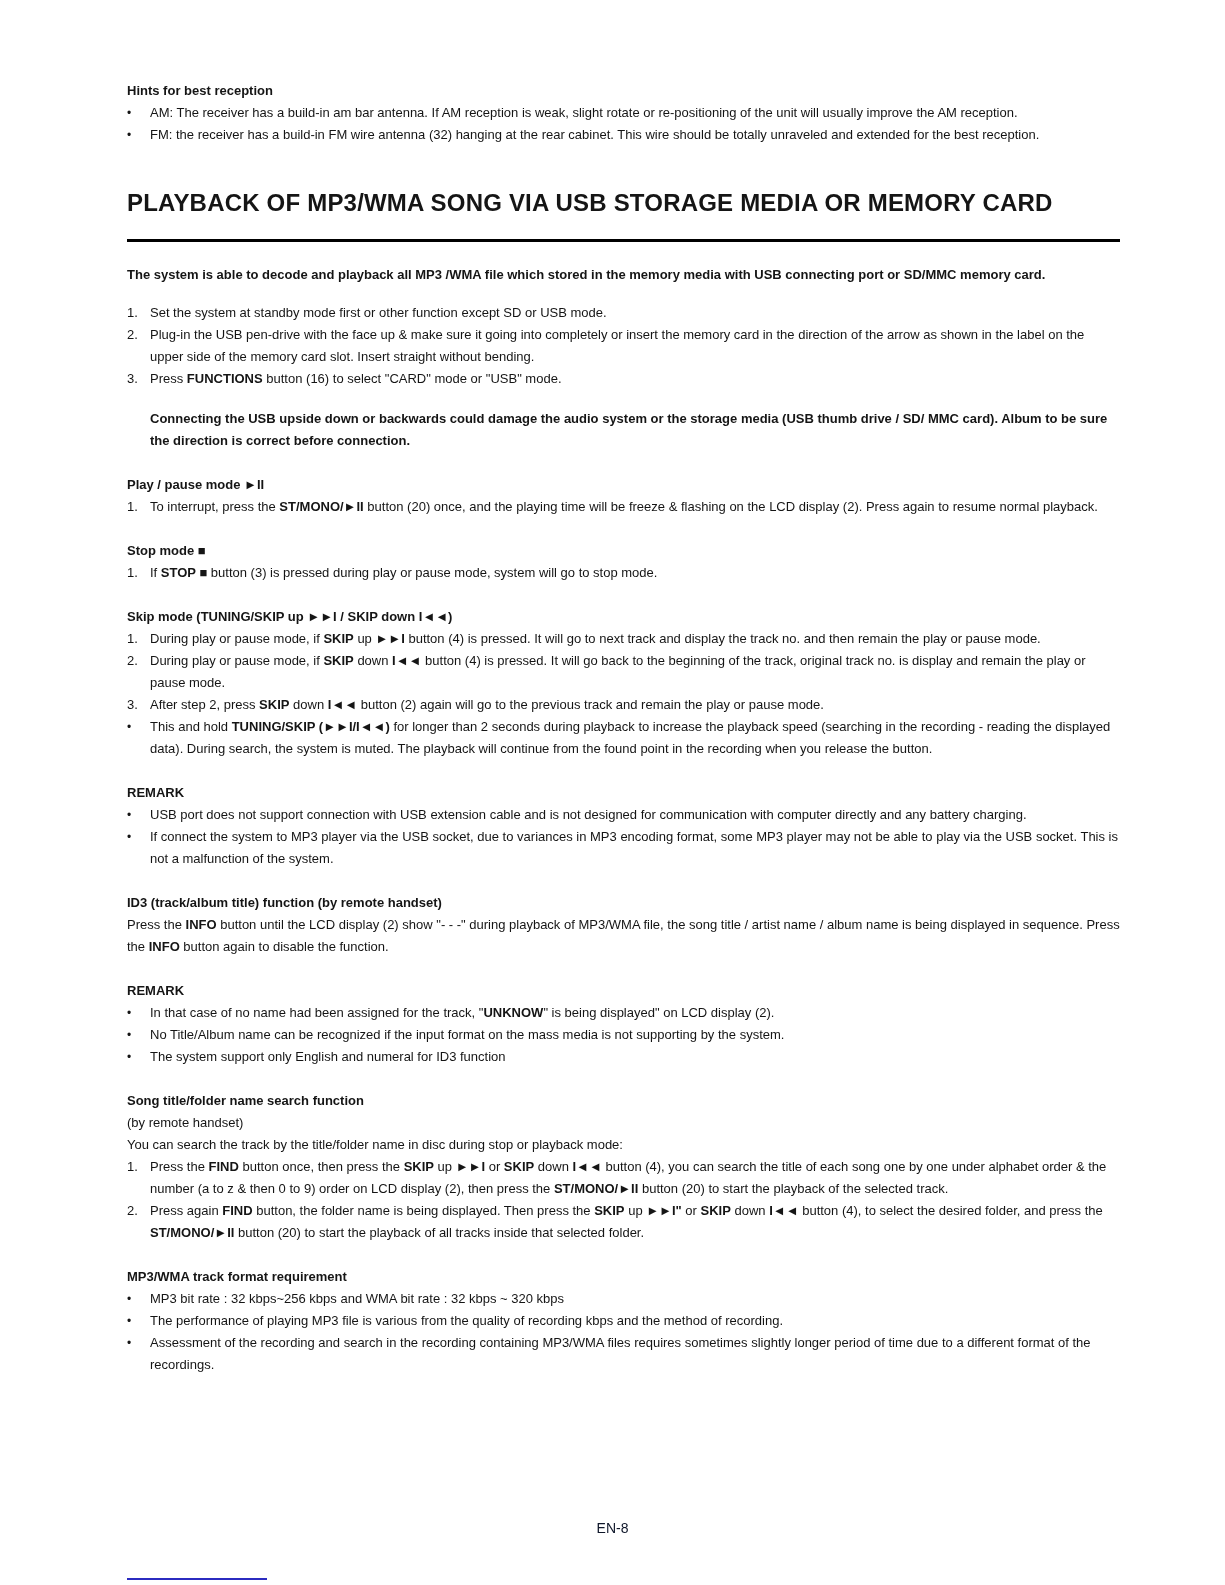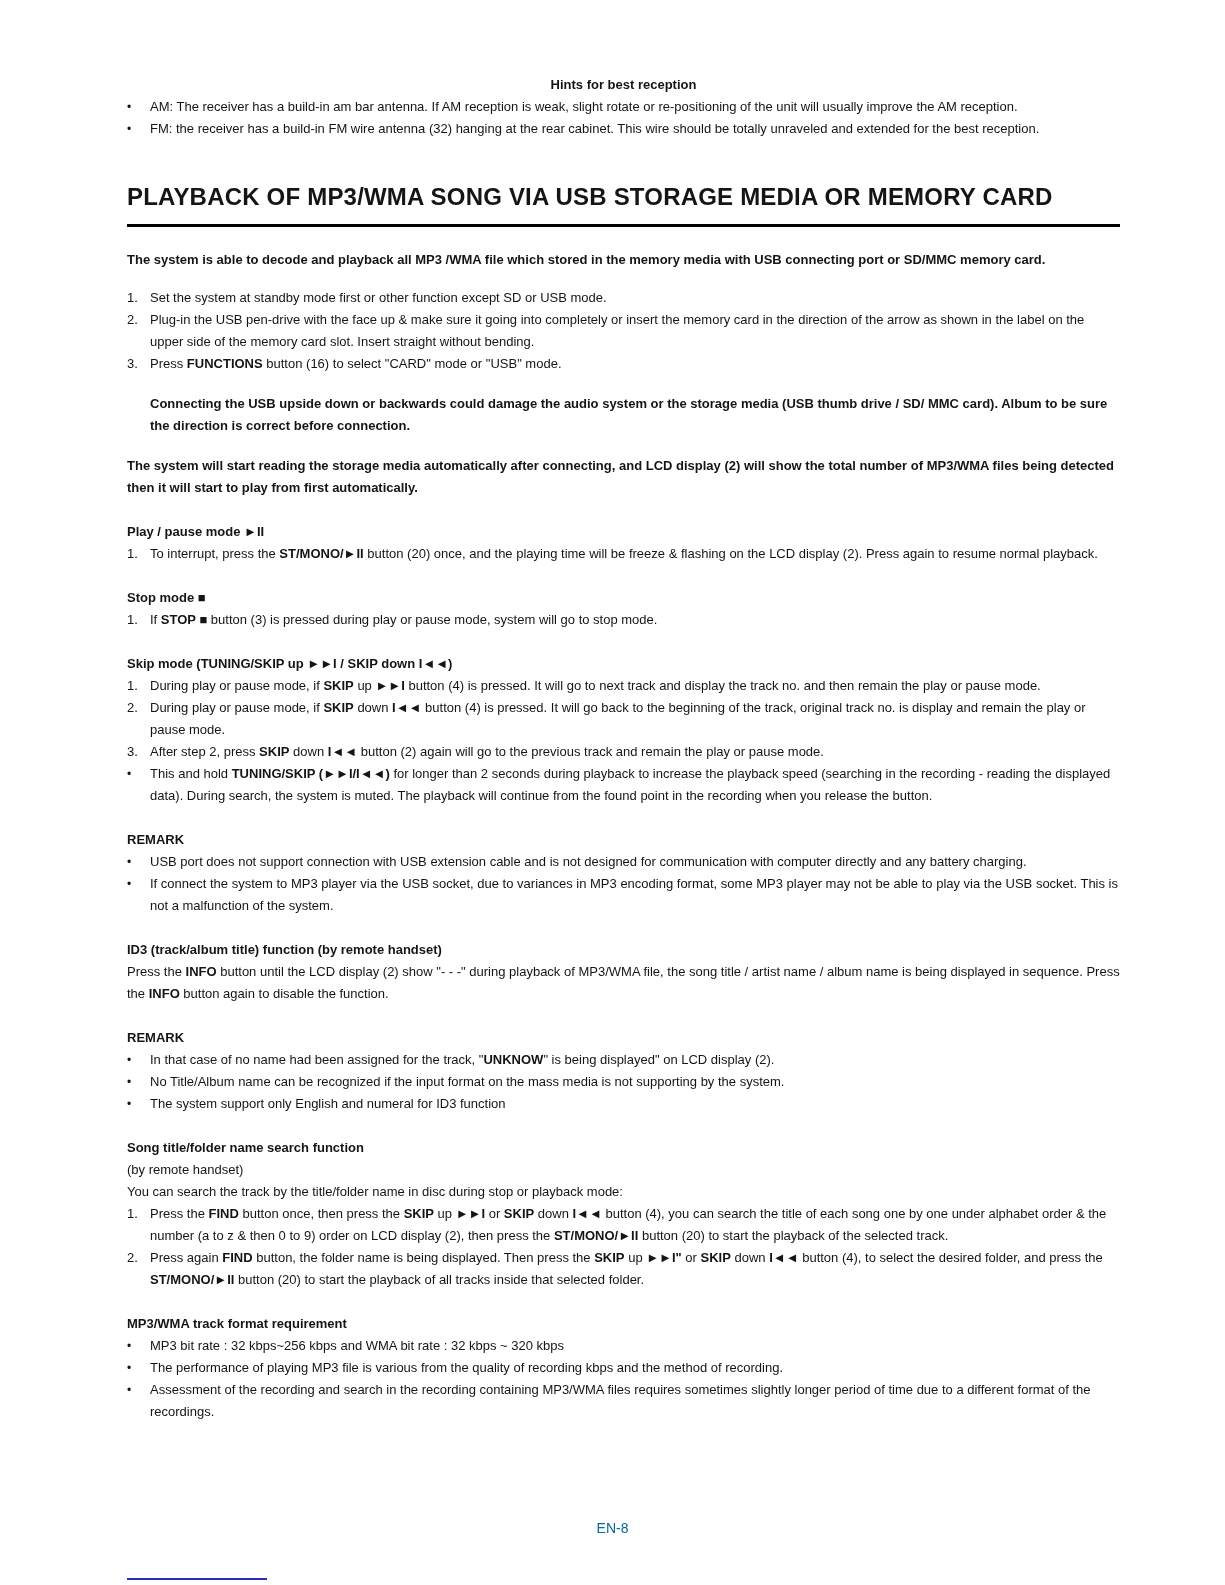--- a/index.html
+++ b/index.html
@@ -9,51 +9,51 @@
     margin:0 auto;
     background:#ffffff;
     box-sizing:border-box;
     padding:72px 105px 0 127px;
     font-family:"Liberation Sans","DejaVu Sans",sans-serif;
     font-size:13px;
     line-height:22px;
     color:#151515;
     overflow:hidden;
   }
-  .blocks > :first-child{margin-top:2px;text-align:center;}
+  .blocks > :first-child{margin-top:8px;}
   .section-heading{
     font-weight:700;
     margin-top:22px;
   }
   .main-heading{
     font-size:24px;
     line-height:30px;
     font-weight:700;
     letter-spacing:0.2px;
     border-bottom:3px solid #000;
-    padding-bottom:12px;
+    padding-bottom:21px;
     margin:42px 0 22px 0;
   }
   .paragraph{margin:16px 0;font-weight:bold;}
   .subline{margin:0;}
   .note{
     font-weight:700;
     margin:18px 0 18px 23px;
   }
   .list{margin:0;}
   .list-item{display:flex;align-items:flex-start;}
   .marker{flex:0 0 23px;}
   .list-item.bullet .marker{font-size:12px;}
   .item-text{flex:1;}
   .b{font-weight:700;}
   .footer{
     position:absolute;left:0;right:0;bottom:46px;
     text-align:center;
     font-size:14px;
-    color:#0369a1;
+    color:#0f172a;
   }
   .artifact{
     position:absolute;
     left:127px;bottom:5px;
     width:140px;height:2px;
     background:#2b2bc0;
   }
 </style>
 </head>
 <body>
@@ -81,21 +81,20 @@
         <div class="list-item">
           <span class="marker">2.</span>
           <span class="item-text"><span>Plug-in the USB pen-drive with the face up &amp; make sure it going into completely or insert the memory card in the direction of the arrow as shown in the label on the upper side of the memory card slot. Insert straight without bending.</span></span>
         </div>
         <div class="list-item">
           <span class="marker">3.</span>
           <span class="item-text"><span>Press </span><span class="b">FUNCTIONS</span><span> button (16) to select "CARD" mode or "USB" mode.</span></span>
         </div>
       </div>
       <div class="note"><span>Connecting the USB upside down or backwards could damage the audio system or the storage media (USB thumb drive / SD/ MMC card). Album to be sure the direction is correct before connection.</span></div>
-      <div class="paragraph"><span>The system will start reading the storage media automatically after connecting, and LCD display (2) will show the total number of MP3/WMA files being detected then it will start to play from first automatically.</span></div>
       <div class="section-heading"><span>Play / pause mode ►II</span></div>
       <div class="list">
         <div class="list-item">
           <span class="marker">1.</span>
           <span class="item-text"><span>To interrupt, press the </span><span class="b">ST/MONO/►II</span><span> button (20) once, and the playing time will be freeze &amp; flashing on the LCD display (2). Press again to resume normal playback.</span></span>
         </div>
       </div>
       <div class="section-heading"><span>Stop mode ■</span></div>
       <div class="list">
         <div class="list-item">

